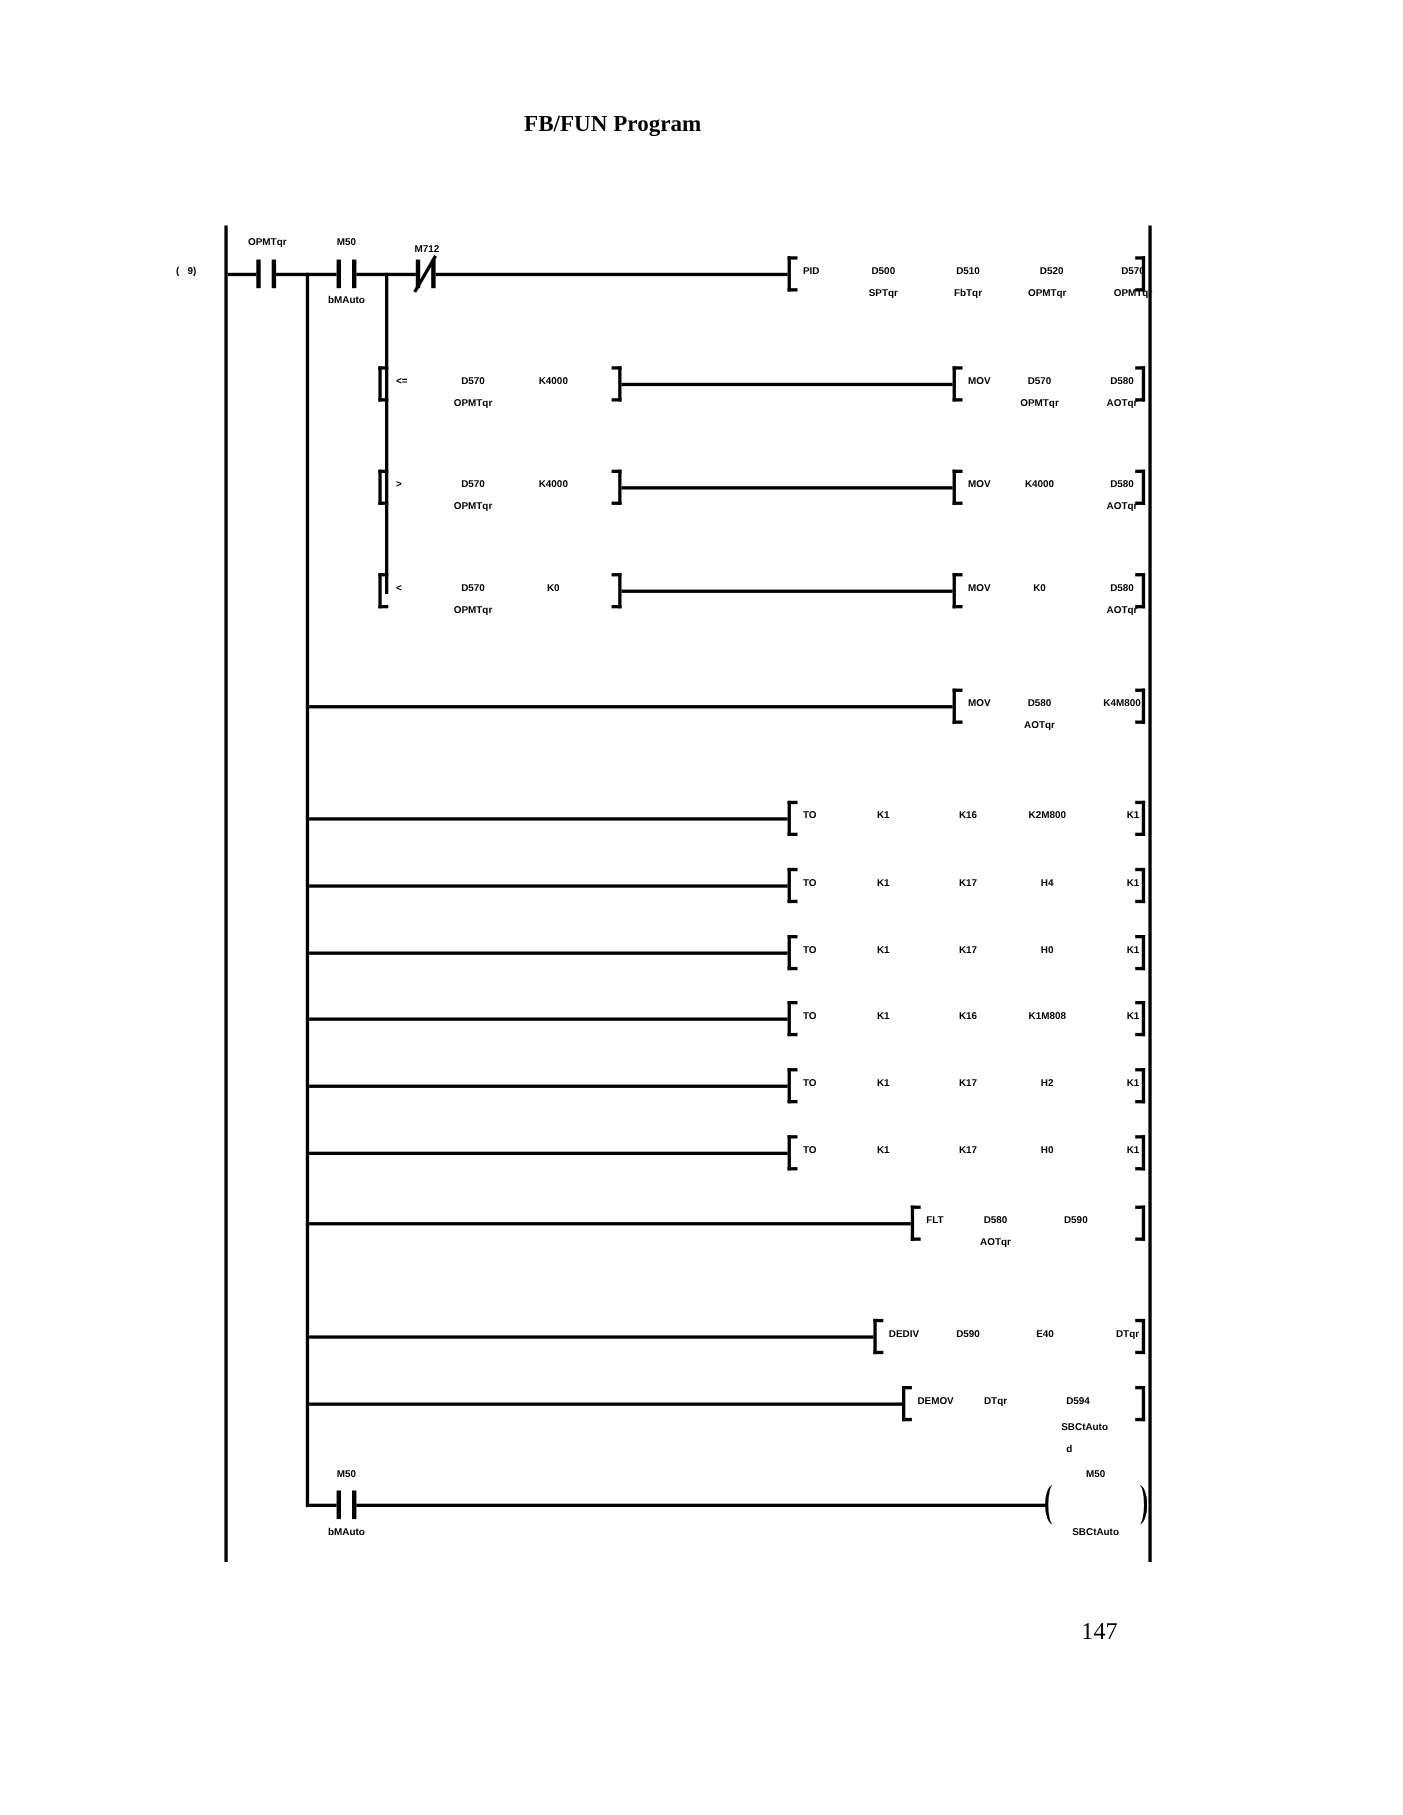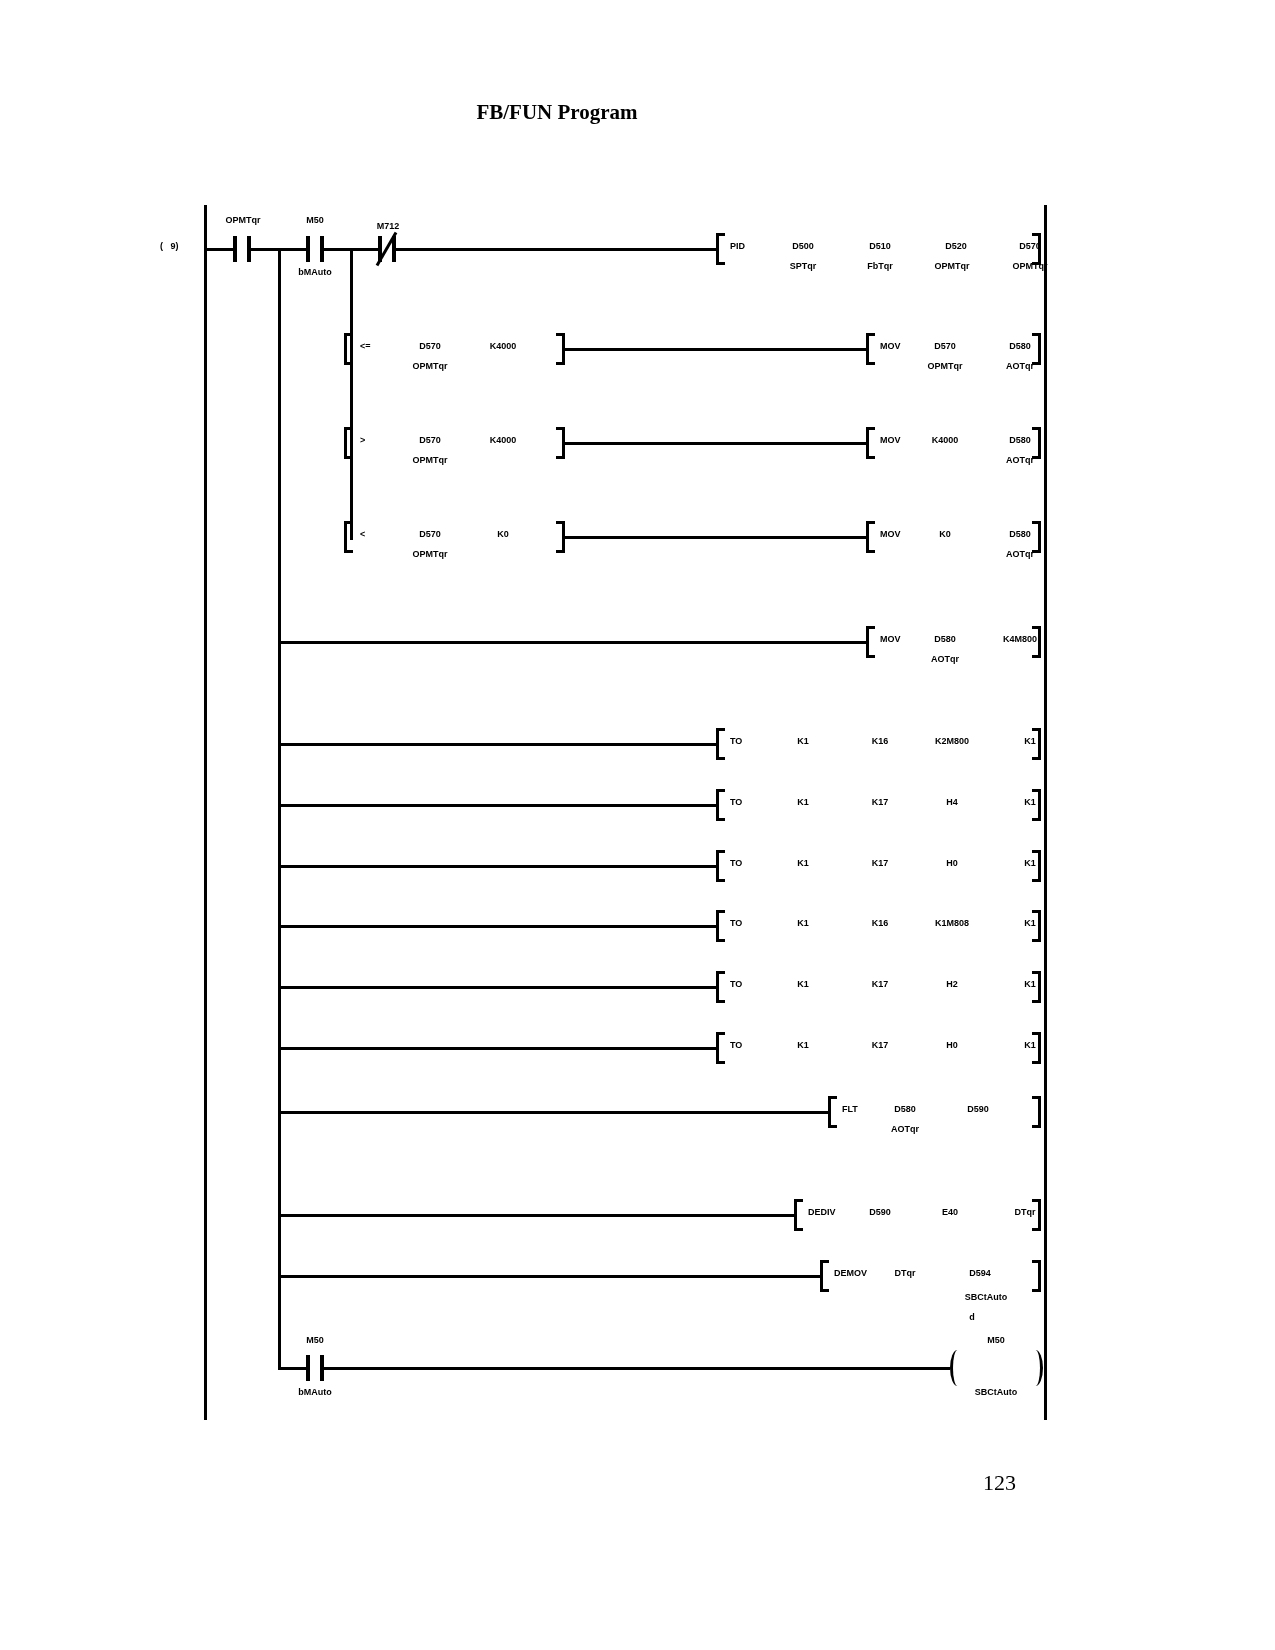--- a/index.html
+++ b/index.html
@@ -203,15 +203,15 @@
   <div class="cb" style="left:306px;top:1355px"></div>
   <div class="cb" style="left:320px;top:1355px"></div>
   <span class="lb lbc" style="left:315px;top:1335px">M50</span>
   <span class="lb lbc" style="left:315px;top:1387px">bMAuto</span>
 
   <div class="coilL" style="left:950px;top:1350px"></div>
   <span class="lb lbc" style="left:996px;top:1335px">M50</span>
   <span class="lb lbc" style="left:996px;top:1387px">SBCtAuto</span>
   <div class="coilR" style="left:1028px;top:1350px"></div>
 
-  <div class="pageno" style="left:983px;top:1470px">123</div>
+  <div class="pageno" style="left:983px;top:1470px">147</div>
 
 </div>
 
 </body></html>

